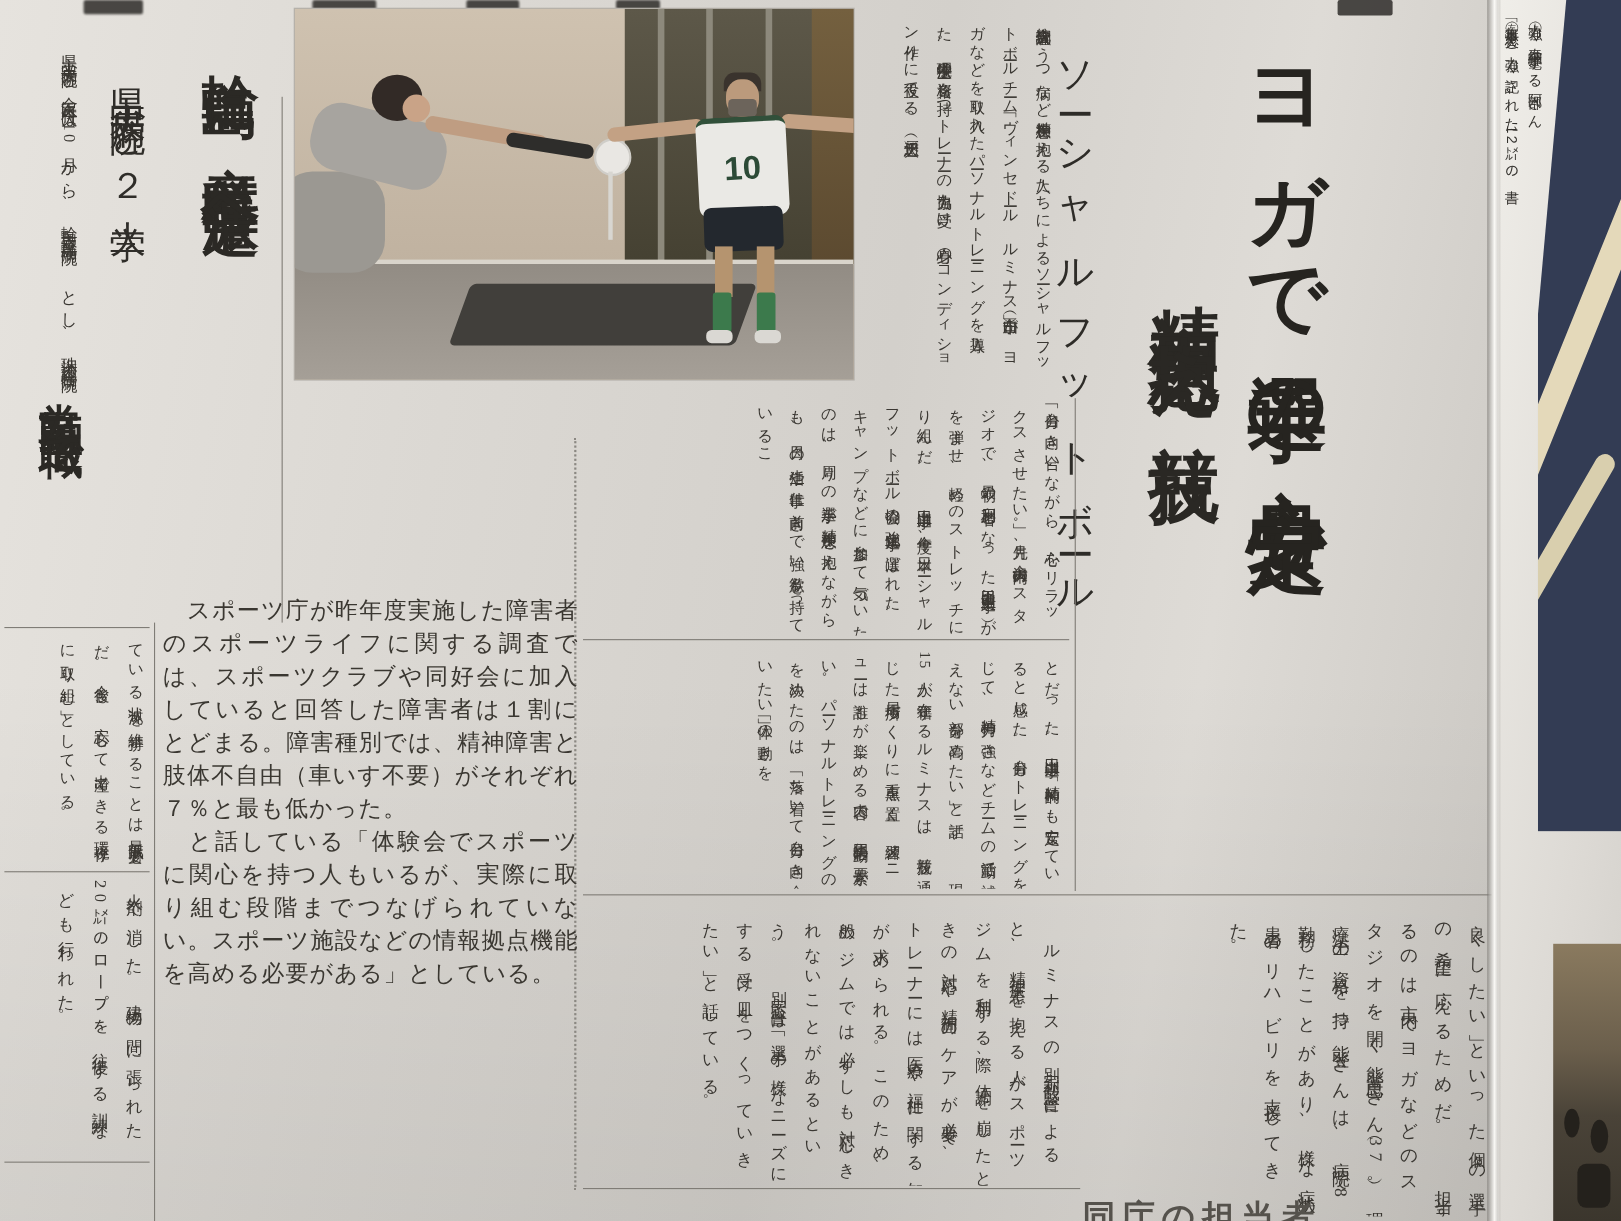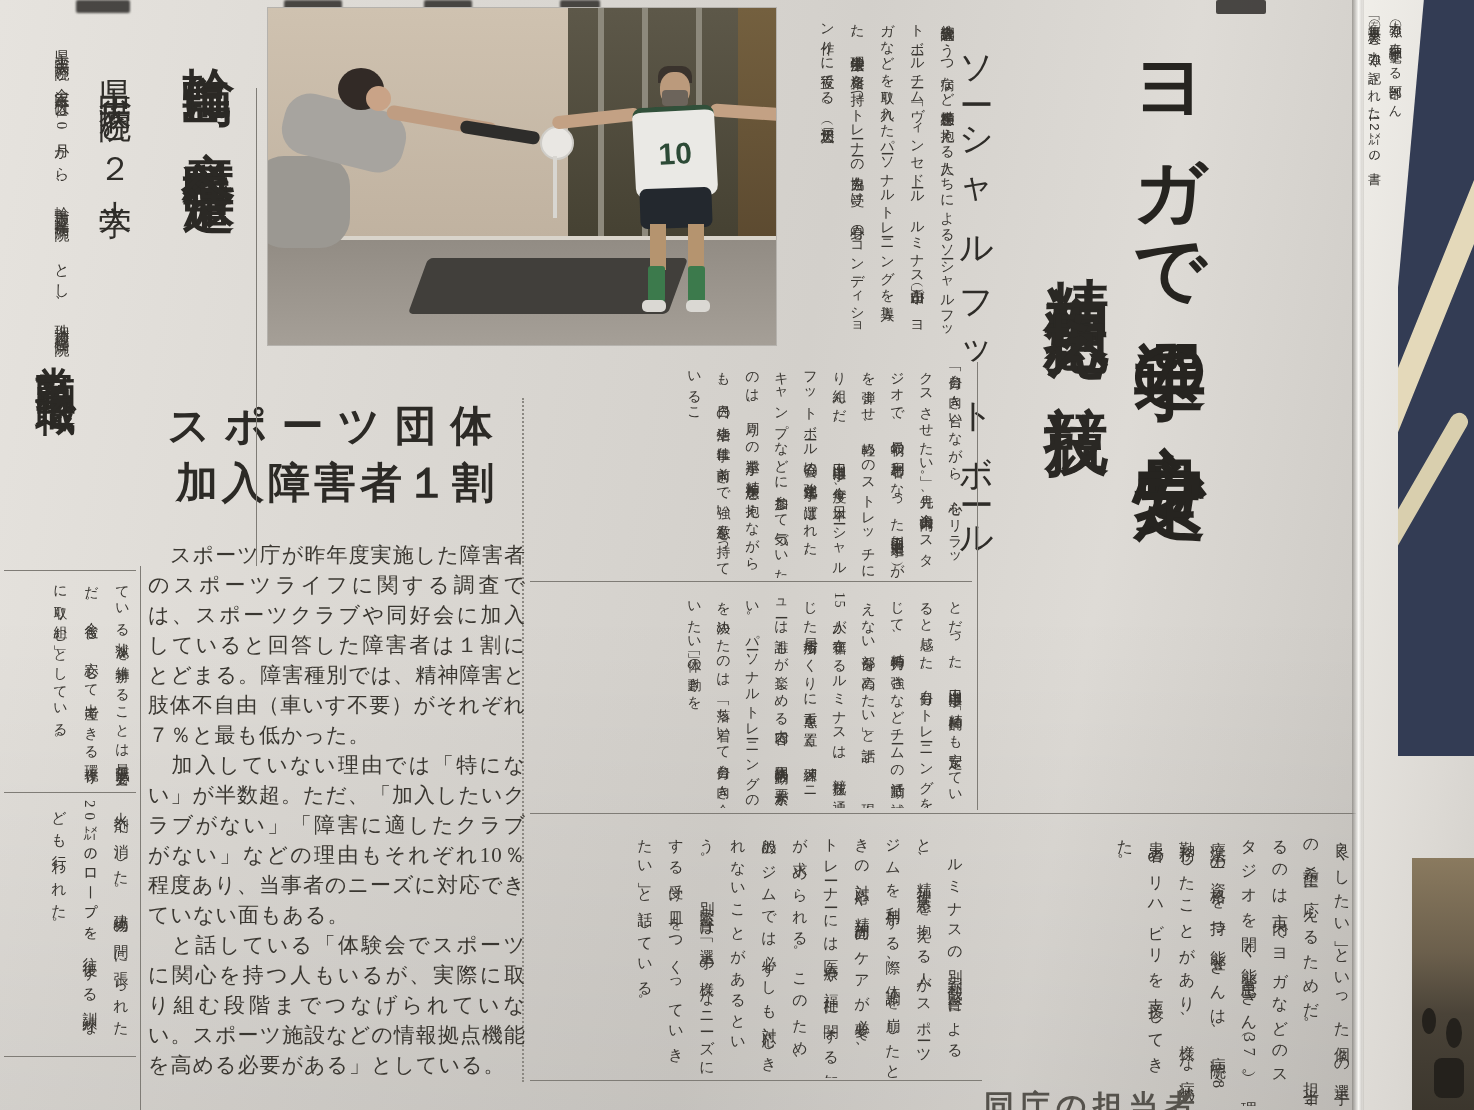--- a/index.html
+++ b/index.html
@@ -178,27 +178,22 @@
     </div>
     <div class="m-shorts"></div>
     <div class="m-leg" style="left:382px;top:216px;"></div>
     <div class="m-leg" style="left:420px;top:216px;"></div>
     <div class="m-sock" style="left:380px;top:258px;"></div>
     <div class="m-sock" style="left:420px;top:258px;"></div>
     <div class="m-shoe" style="left:374px;top:292px;"></div>
     <div class="m-shoe" style="left:418px;top:292px;"></div>
   </div>
 
-  <div class="blk survey-head">
-    <div class="l1">スポーツ団体</div>
-    <div class="l2">加入障害者１割</div>
-  </div>
   <div class="blk survey-body">
     <p>　スポーツ庁が昨年度実施した障害者のスポーツライフに関する調査では、スポーツクラブや同好会に加入していると回答した障害者は１割にとどまる。障害種別では、精神障害と肢体不自由（車いす不要）がそれぞれ７％と最も低かった。</p>
-    <p>　加入していない理由では「特にない」が半数超。ただ、「加入したいクラブがない」「障害に適したクラブがない」などの理由もそれぞれ10％程度あり、当事者のニーズに対応できていない面もある。</p>
     <p>　と話している「体験会でスポーツに関心を持つ人もいるが、実際に取り組む段階までつなげられていない。スポーツ施設などの情報拠点機能を高める必要がある」としている。</p>
   </div>
 
   <div class="blk v wj-headline">輪島に産科医派遣へ</div>
   <div class="blk v wj-sub1">県中央病院と２大学</div>
   <div class="blk v wj-sub2">常勤医退職で</div>
   <div class="blk v wj-top">　県立中央病院と金沢医科大は10月から、輪島市立輪島病院　　とし、珠洲市総合病院</div>
   <div class="blk v wj-end">ている状況を維持することは最低限必要だ。今後も、安心して出産できる環境作りに取り組む」としている。</div>
   <div class="blk v fire-frag">火剤で消した。建物の間に張られた20㍍のロープを往復する訓練なども行われた。</div>
 

